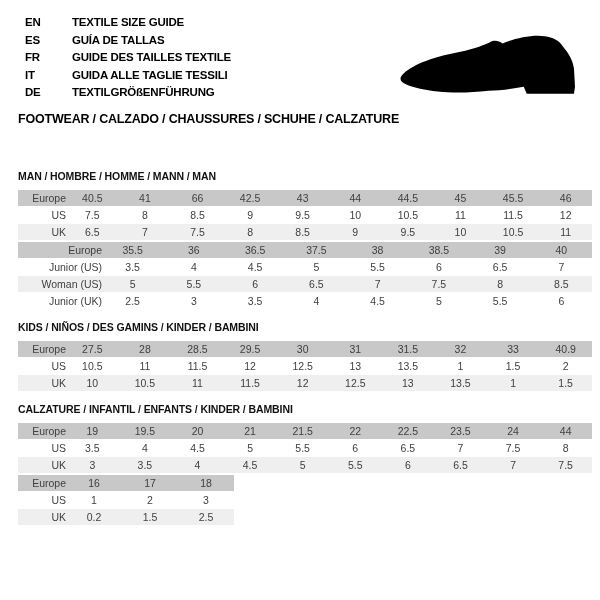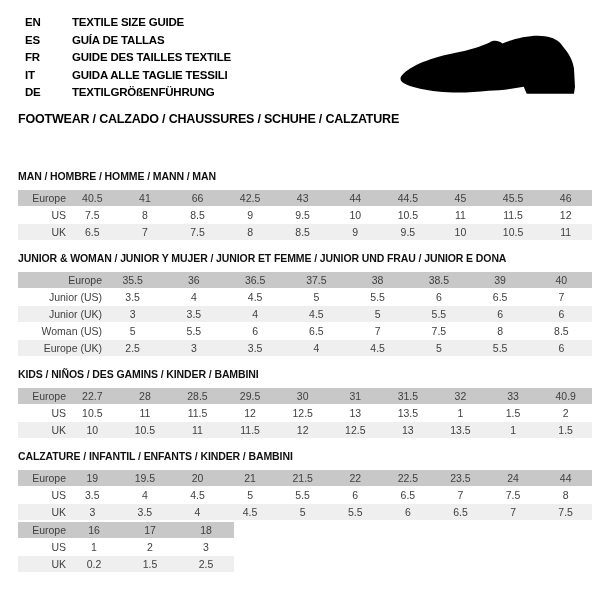--- a/index.html
+++ b/index.html
@@ -136,21 +136,20 @@
             <td>9.5</td>
             <td>10</td>
             <td>10.5</td>
             <td>11</td>
           </tr>
         </tbody>
       </table>
   </section>
 
   <section>
-    <h2 class="sec-title">JUNIOR &amp; WOMAN / JUNIOR Y MUJER / JUNIOR ET FEMME / JUNIOR UND FRAU / JUNIOR E DONA</h2>
     <table class="t-wide t-junior">
         <tbody>
           <tr>
             <td class="lbl">Europe</td>
             <td>35.5</td>
             <td>36</td>
             <td>36.5</td>
             <td>37.5</td>
             <td>38</td>
             <td>38.5</td>
@@ -162,63 +161,52 @@
             <td>3.5</td>
             <td>4</td>
             <td>4.5</td>
             <td>5</td>
             <td>5.5</td>
             <td>6</td>
             <td>6.5</td>
             <td>7</td>
           </tr>
           <tr>
-            <td class="lbl">Junior (UK)</td>
-            <td>3</td>
-            <td>3.5</td>
-            <td>4</td>
-            <td>4.5</td>
-            <td>5</td>
-            <td>5.5</td>
-            <td>6</td>
-            <td>6</td>
-          </tr>
-          <tr>
             <td class="lbl">Woman (US)</td>
             <td>5</td>
             <td>5.5</td>
             <td>6</td>
             <td>6.5</td>
             <td>7</td>
             <td>7.5</td>
             <td>8</td>
             <td>8.5</td>
           </tr>
           <tr>
-            <td class="lbl">Europe (UK)</td>
+            <td class="lbl">Junior (UK)</td>
             <td>2.5</td>
             <td>3</td>
             <td>3.5</td>
             <td>4</td>
             <td>4.5</td>
             <td>5</td>
             <td>5.5</td>
             <td>6</td>
           </tr>
         </tbody>
       </table>
   </section>
 
   <section>
     <h2 class="sec-title">KIDS / NIÑOS / DES GAMINS / KINDER / BAMBINI</h2>
     <table class="t-wide t-kids">
         <tbody>
           <tr>
             <td class="lbl">Europe</td>
-            <td>22.7</td>
+            <td>27.5</td>
             <td>28</td>
             <td>28.5</td>
             <td>29.5</td>
             <td>30</td>
             <td>31</td>
             <td>31.5</td>
             <td>32</td>
             <td>33</td>
             <td>40.9</td>
           </tr>

